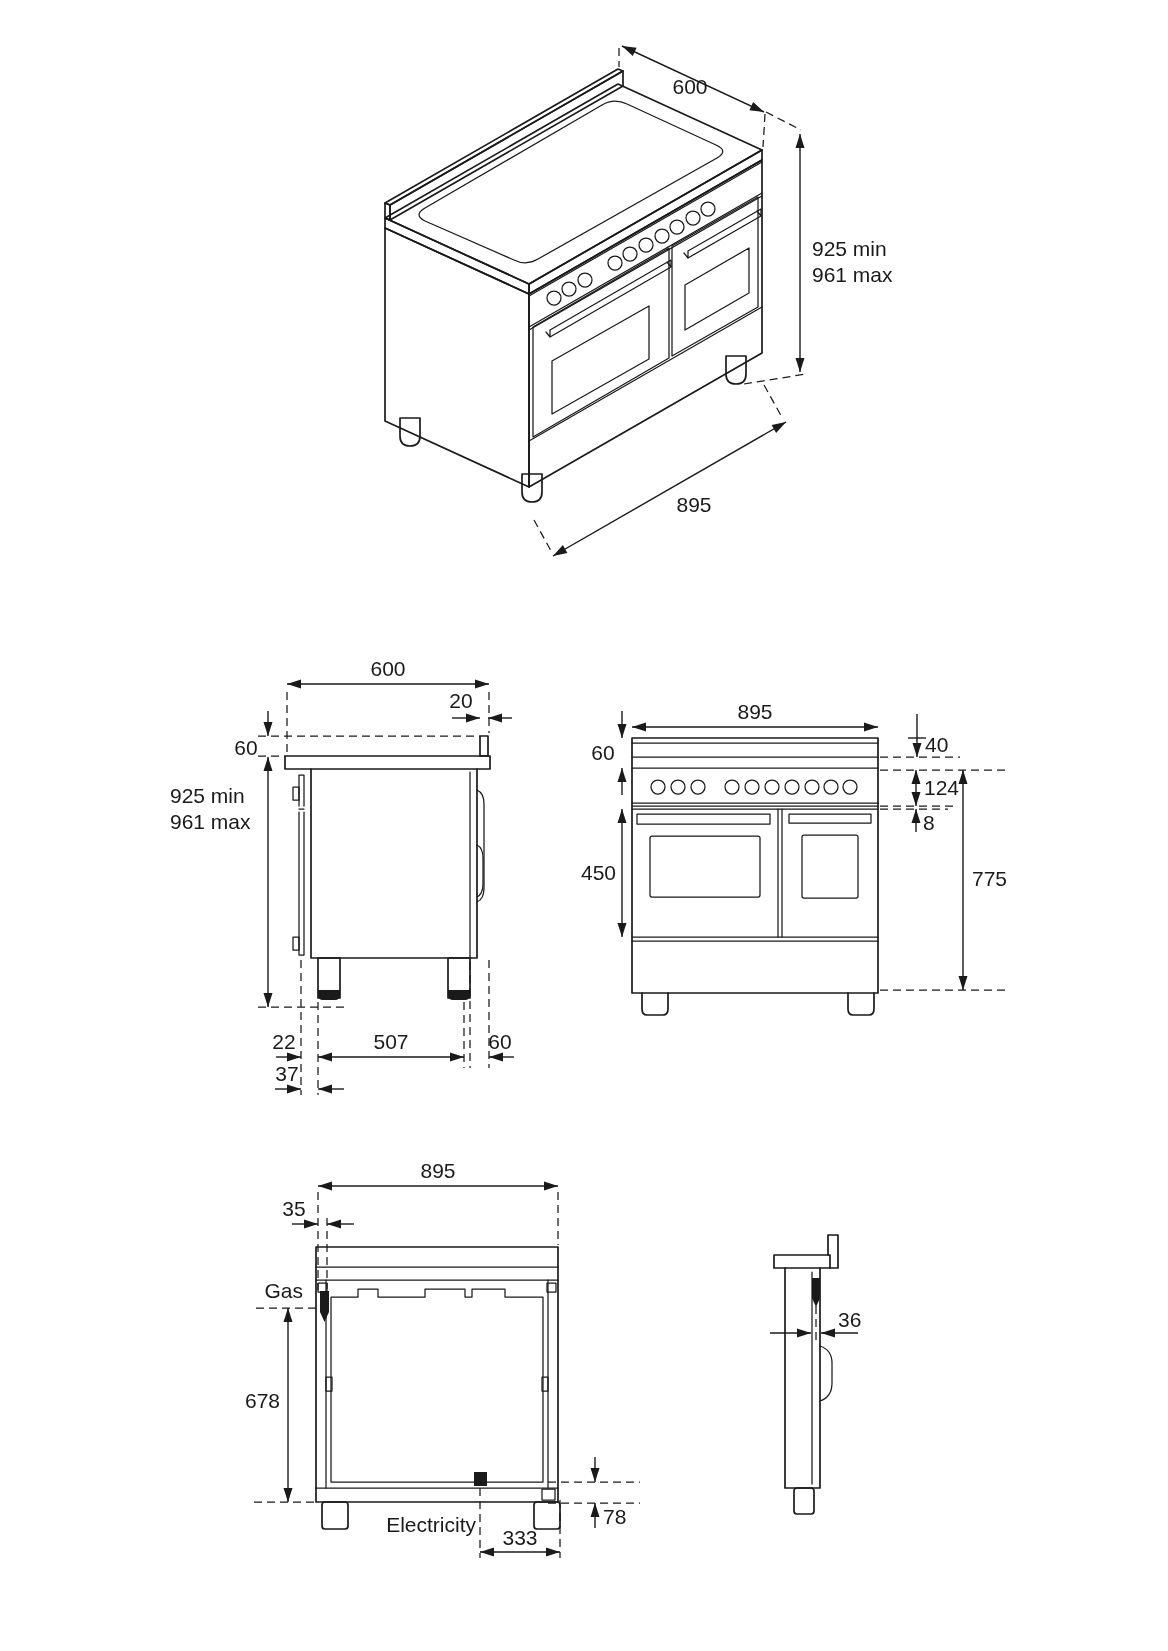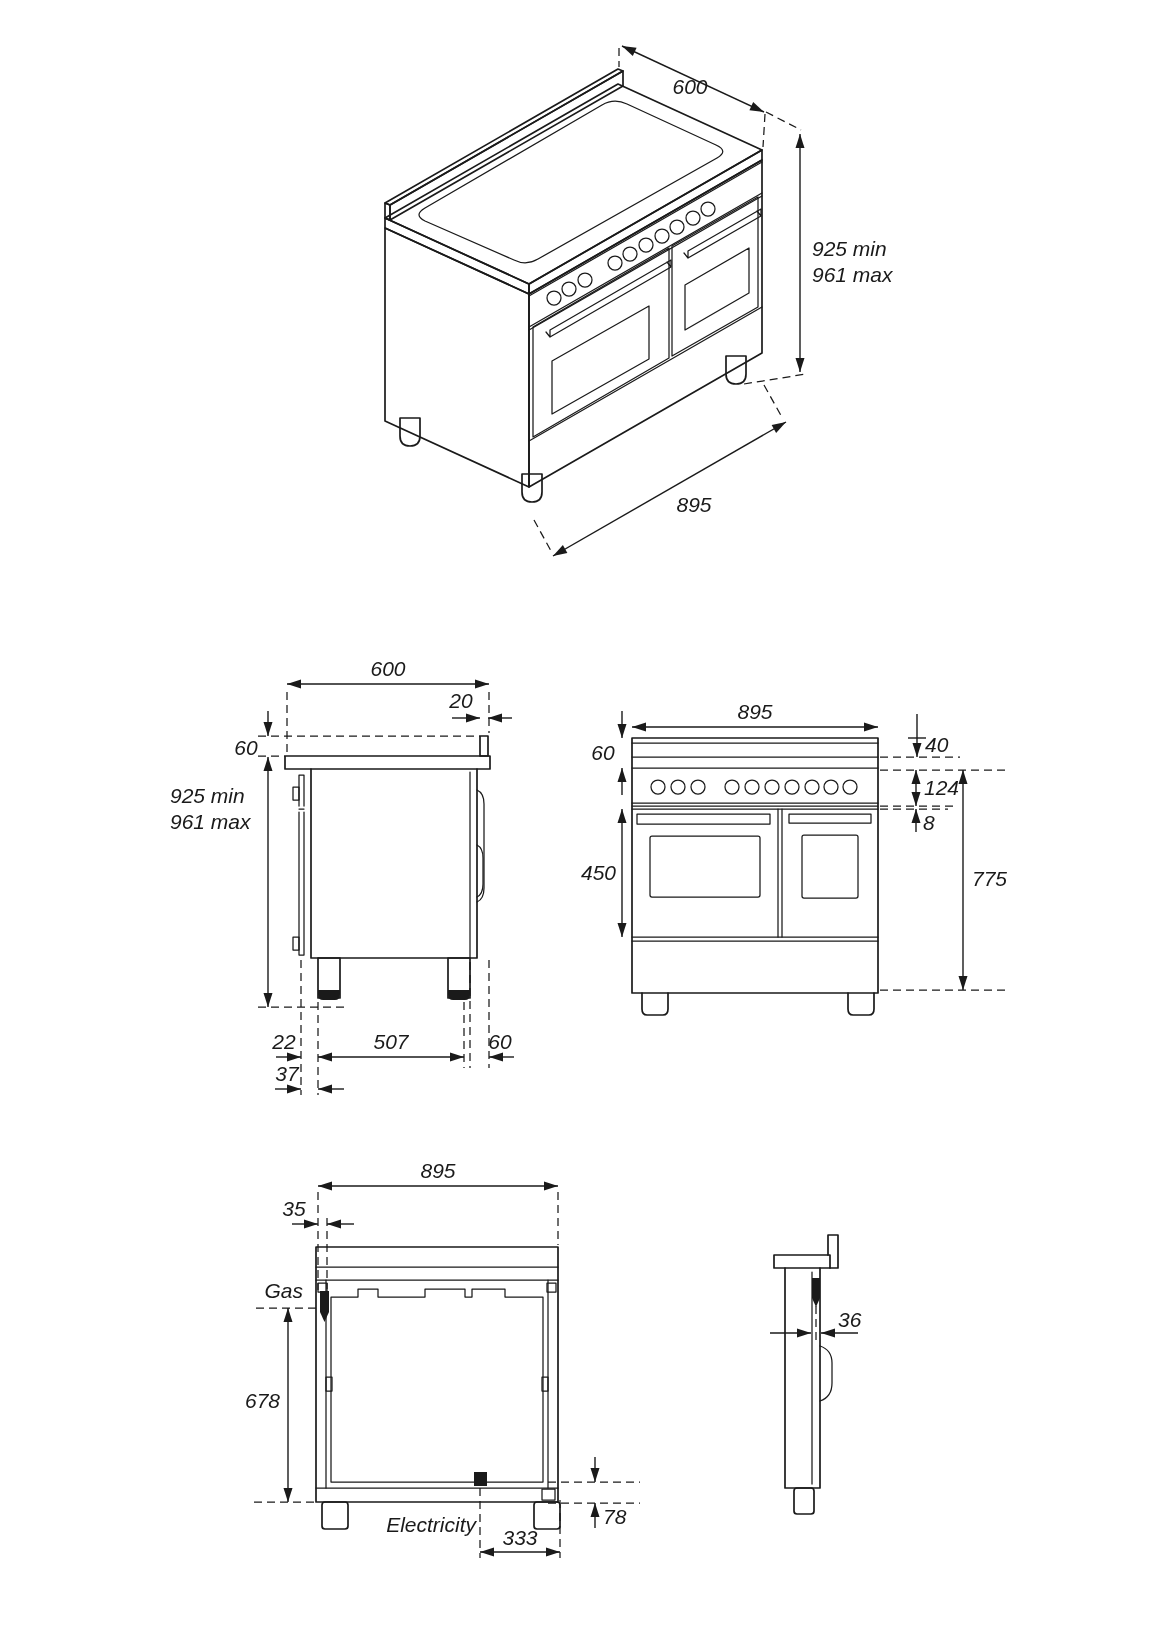--- a/index.html
+++ b/index.html
@@ -1,16 +1,16 @@
 <!DOCTYPE html>
 <html style="--line: #1a1a1a;"><head>
 <meta charset="utf-8">
 <style>
   html,body{margin:0;padding:0;background:#ffffff;}
-  .page{width:1168px;height:1651px;position:relative;background:#fff;font-style:italic;}
+  .page{width:1168px;height:1651px;position:relative;background:#fff;}
   svg{display:block;}
   .s-main{fill:none;stroke:var(--line,#1a1a1a);stroke-width:1.7;stroke-linejoin:round;stroke-linecap:round;}
   .s-thin{fill:none;stroke:var(--line,#1a1a1a);stroke-width:1.25;stroke-linejoin:round;stroke-linecap:round;}
   .s-dim{fill:none;stroke:var(--line,#1a1a1a);stroke-width:1.4;}
   .s-dash{fill:none;stroke:var(--line,#1a1a1a);stroke-width:1.25;stroke-dasharray:8 5;}
   .f-dark{fill:var(--line,#1a1a1a);stroke:none;}
   text{font-family:"Liberation Sans","DejaVu Sans",sans-serif;font-size:21px;fill:var(--line,#1a1a1a);}
   .lbl-mid{text-anchor:middle;}
   .lbl-end{text-anchor:end;}
   .lbl-start{text-anchor:start;}

